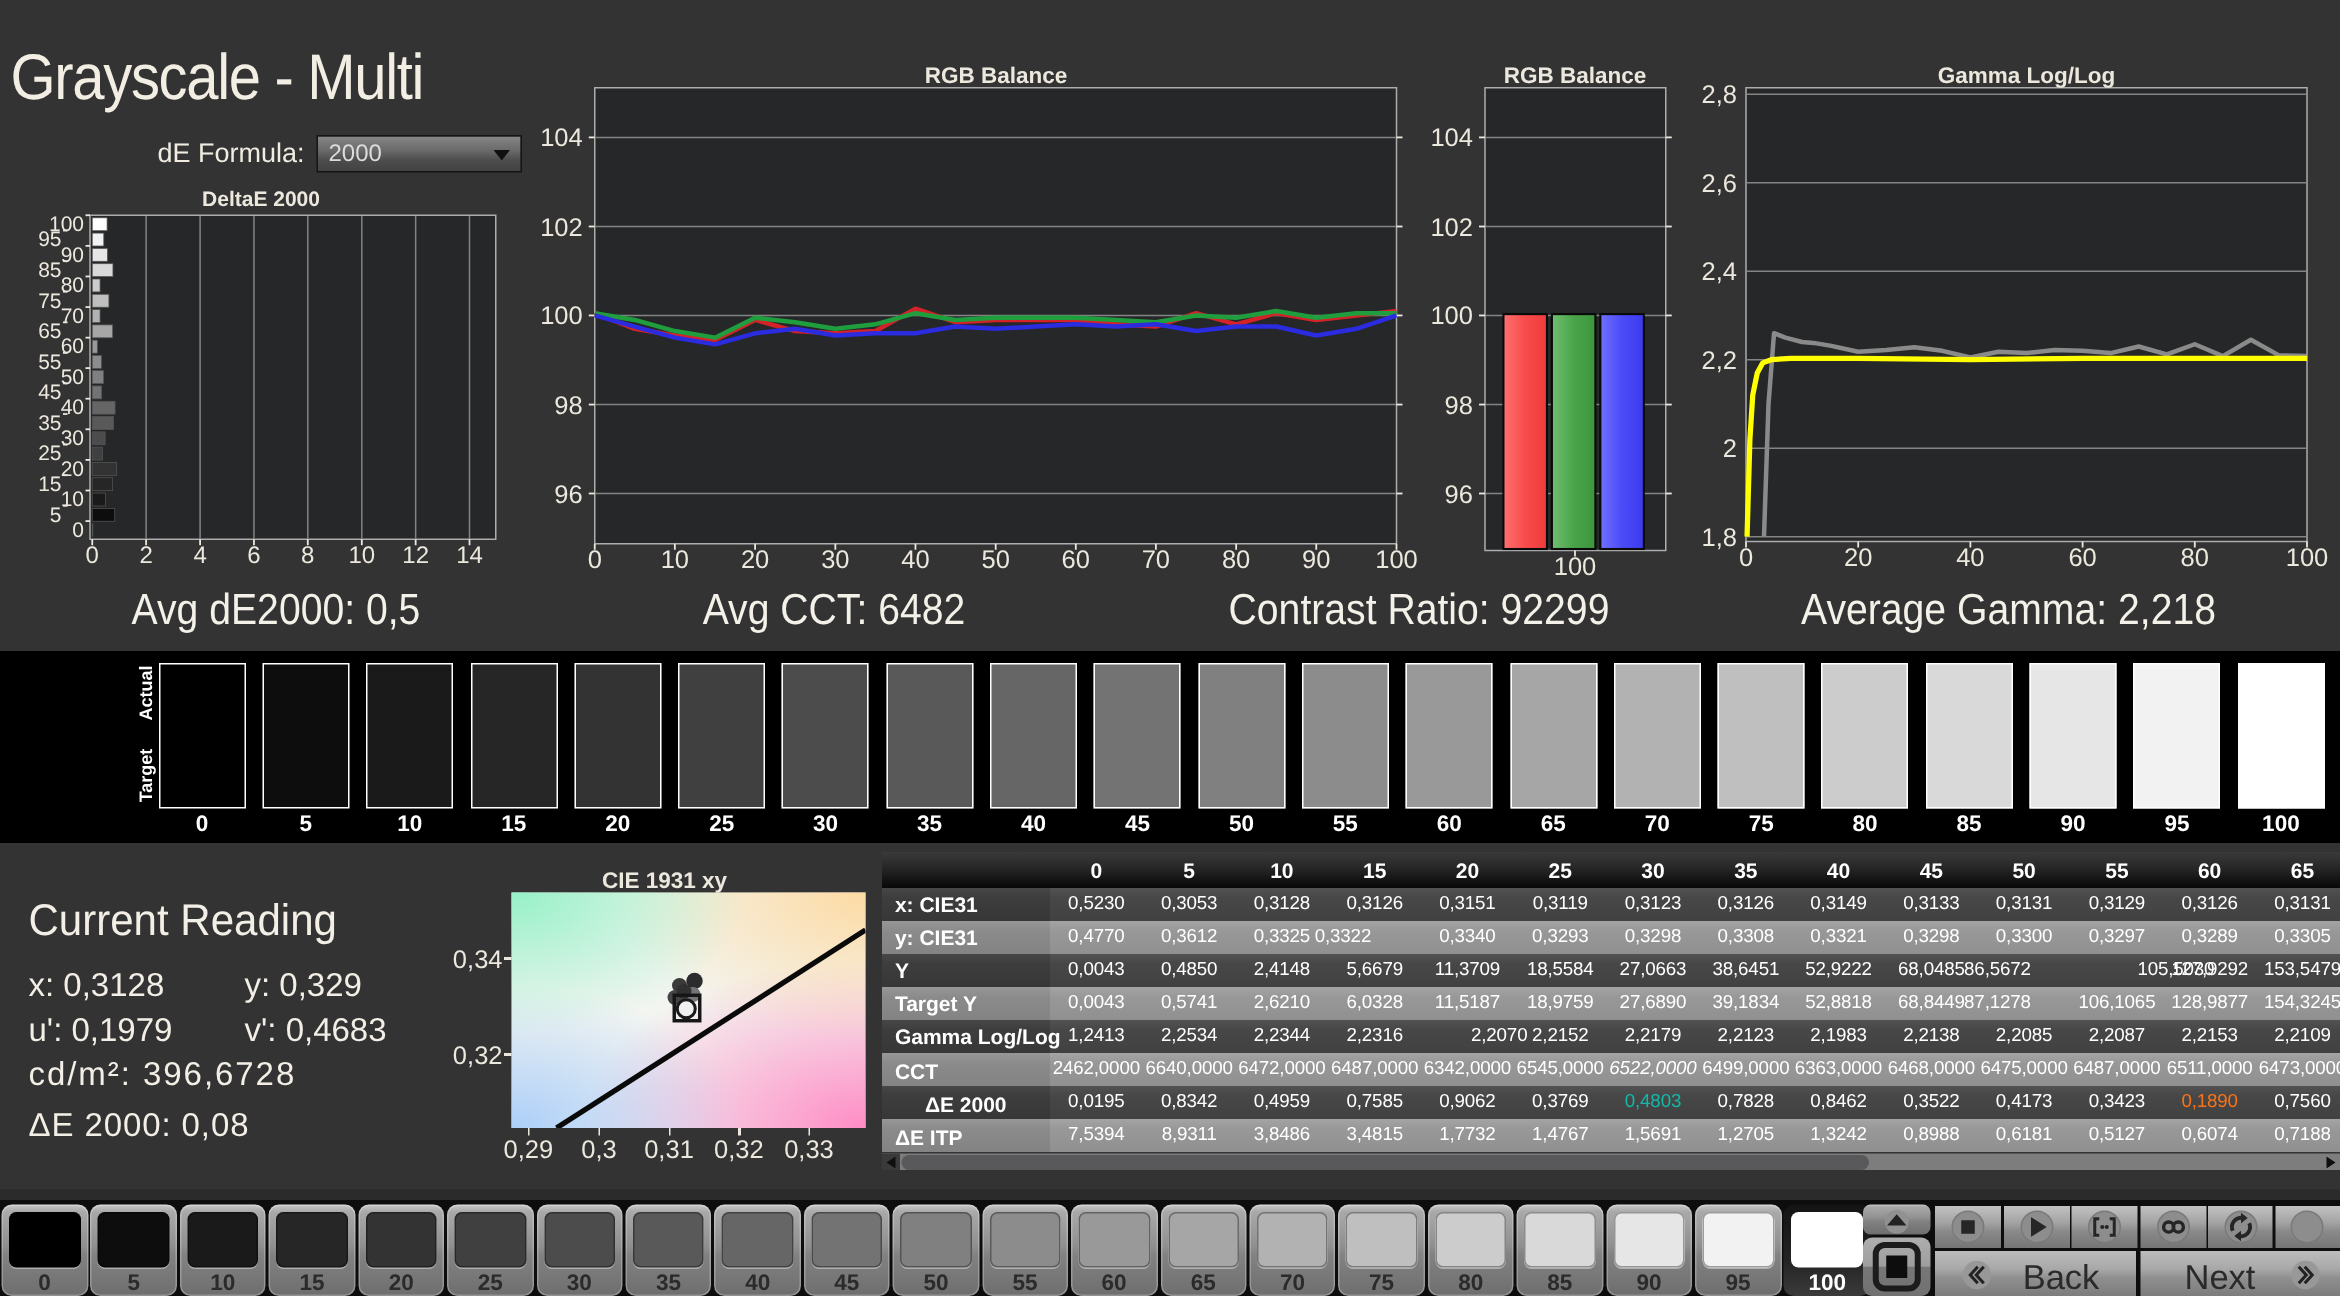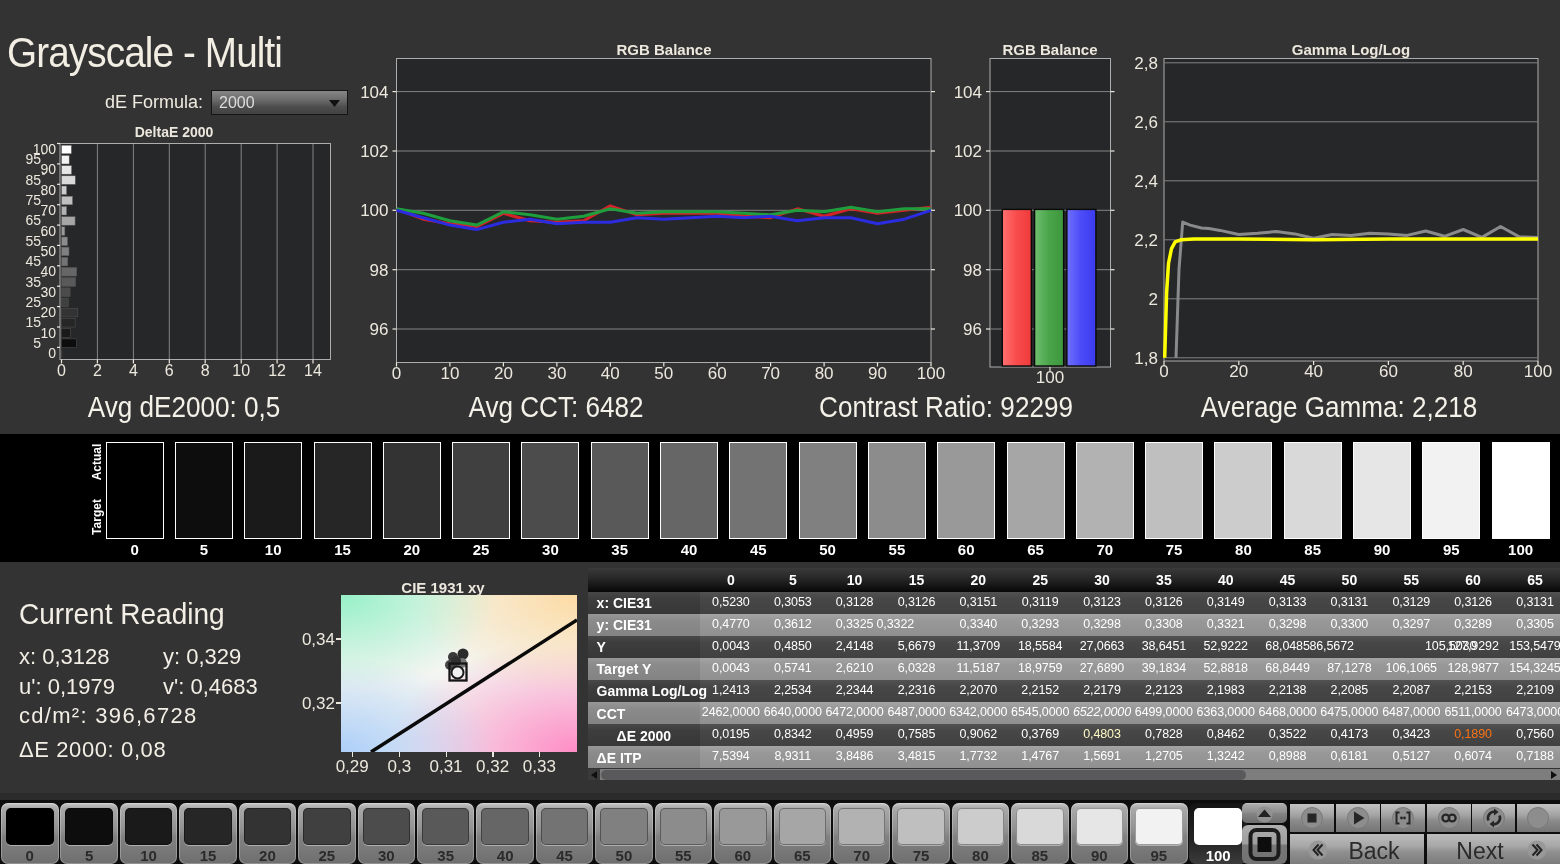--- a/index.html
+++ b/index.html
@@ -387,32 +387,32 @@
     <div style="position:absolute;left:103.3px;top:92.9px;width:80px;text-align:center;color:#fff;font-size:12.5px;letter-spacing:-0.1px;white-space:nowrap;">0,0043</div>
     <div style="position:absolute;left:165.2px;top:92.9px;width:80px;text-align:center;color:#fff;font-size:12.5px;letter-spacing:-0.1px;white-space:nowrap;">0,5741</div>
     <div style="position:absolute;left:227.0px;top:92.9px;width:80px;text-align:center;color:#fff;font-size:12.5px;letter-spacing:-0.1px;white-space:nowrap;">2,6210</div>
     <div style="position:absolute;left:288.9px;top:92.9px;width:80px;text-align:center;color:#fff;font-size:12.5px;letter-spacing:-0.1px;white-space:nowrap;">6,0328</div>
     <div style="position:absolute;left:350.7px;top:92.9px;width:80px;text-align:center;color:#fff;font-size:12.5px;letter-spacing:-0.1px;white-space:nowrap;">11,5187</div>
     <div style="position:absolute;left:412.6px;top:92.9px;width:80px;text-align:center;color:#fff;font-size:12.5px;letter-spacing:-0.1px;white-space:nowrap;">18,9759</div>
     <div style="position:absolute;left:474.4px;top:92.9px;width:80px;text-align:center;color:#fff;font-size:12.5px;letter-spacing:-0.1px;white-space:nowrap;">27,6890</div>
     <div style="position:absolute;left:536.3px;top:92.9px;width:80px;text-align:center;color:#fff;font-size:12.5px;letter-spacing:-0.1px;white-space:nowrap;">39,1834</div>
     <div style="position:absolute;left:598.1px;top:92.9px;width:80px;text-align:center;color:#fff;font-size:12.5px;letter-spacing:-0.1px;white-space:nowrap;">52,8818</div>
     <div style="position:absolute;left:660.0px;top:92.9px;width:80px;text-align:center;color:#fff;font-size:12.5px;letter-spacing:-0.1px;white-space:nowrap;">68,8449</div>
-    <div style="position:absolute;left:721.8px;top:92.9px;width:80px;text-align:center;color:#fff;font-size:12.5px;letter-spacing:-0.1px;white-space:nowrap;">87,1278</div>
+    <div style="position:absolute;left:721.8px;top:92.9px;width:80px;color:#fff;font-size:12.5px;letter-spacing:-0.1px;white-space:nowrap;">87,1278</div>
     <div style="position:absolute;left:783.7px;top:92.9px;width:80px;text-align:center;color:#fff;font-size:12.5px;letter-spacing:-0.1px;white-space:nowrap;">106,1065</div>
     <div style="position:absolute;left:845.5px;top:92.9px;width:80px;text-align:center;color:#fff;font-size:12.5px;letter-spacing:-0.1px;white-space:nowrap;">128,9877</div>
     <div style="position:absolute;left:907.4px;top:92.9px;width:80px;text-align:center;color:#fff;font-size:12.5px;letter-spacing:-0.1px;white-space:nowrap;">154,3245</div>
     <div style="position:absolute;left:0;top:111.9px;width:1100px;height:22.06px;background:linear-gradient(180deg,#525252 0%,#474747 30%,#414141 100%);"></div>
     <div style="position:absolute;left:0;top:111.9px;width:112.4px;height:22.06px;background:linear-gradient(180deg,#474747 0%,#3d3d3d 30%,#373737 100%);"></div>
     <div style="position:absolute;left:9px;top:115.4px;color:#fff;font-size:14px;font-weight:bold;white-space:nowrap;">Gamma Log/Log</div>
     <div style="position:absolute;left:103.3px;top:114.9px;width:80px;text-align:center;color:#fff;font-size:12.5px;letter-spacing:-0.1px;white-space:nowrap;">1,2413</div>
     <div style="position:absolute;left:165.2px;top:114.9px;width:80px;text-align:center;color:#fff;font-size:12.5px;letter-spacing:-0.1px;white-space:nowrap;">2,2534</div>
     <div style="position:absolute;left:227.0px;top:114.9px;width:80px;text-align:center;color:#fff;font-size:12.5px;letter-spacing:-0.1px;white-space:nowrap;">2,2344</div>
     <div style="position:absolute;left:288.9px;top:114.9px;width:80px;text-align:center;color:#fff;font-size:12.5px;letter-spacing:-0.1px;white-space:nowrap;">2,2316</div>
-    <div style="position:absolute;left:350.7px;top:114.9px;width:80px;text-align:center;color:#fff;font-size:12.5px;letter-spacing:-0.1px;white-space:nowrap;">2,2070</div>
+    <div style="position:absolute;left:350.7px;top:114.9px;width:80px;text-align:right;color:#fff;font-size:12.5px;letter-spacing:-0.1px;white-space:nowrap;">2,2070</div>
     <div style="position:absolute;left:412.6px;top:114.9px;width:80px;text-align:center;color:#fff;font-size:12.5px;letter-spacing:-0.1px;white-space:nowrap;">2,2152</div>
     <div style="position:absolute;left:474.4px;top:114.9px;width:80px;text-align:center;color:#fff;font-size:12.5px;letter-spacing:-0.1px;white-space:nowrap;">2,2179</div>
     <div style="position:absolute;left:536.3px;top:114.9px;width:80px;text-align:center;color:#fff;font-size:12.5px;letter-spacing:-0.1px;white-space:nowrap;">2,2123</div>
     <div style="position:absolute;left:598.1px;top:114.9px;width:80px;text-align:center;color:#fff;font-size:12.5px;letter-spacing:-0.1px;white-space:nowrap;">2,1983</div>
     <div style="position:absolute;left:660.0px;top:114.9px;width:80px;text-align:center;color:#fff;font-size:12.5px;letter-spacing:-0.1px;white-space:nowrap;">2,2138</div>
     <div style="position:absolute;left:721.8px;top:114.9px;width:80px;text-align:center;color:#fff;font-size:12.5px;letter-spacing:-0.1px;white-space:nowrap;">2,2085</div>
     <div style="position:absolute;left:783.7px;top:114.9px;width:80px;text-align:center;color:#fff;font-size:12.5px;letter-spacing:-0.1px;white-space:nowrap;">2,2087</div>
     <div style="position:absolute;left:845.5px;top:114.9px;width:80px;text-align:center;color:#fff;font-size:12.5px;letter-spacing:-0.1px;white-space:nowrap;">2,2153</div>
     <div style="position:absolute;left:907.4px;top:114.9px;width:80px;text-align:center;color:#fff;font-size:12.5px;letter-spacing:-0.1px;white-space:nowrap;">2,2109</div>
     <div style="position:absolute;left:0;top:134.0px;width:1100px;height:22.06px;background:linear-gradient(180deg,#a4a4a4 0%,#989898 30%,#909090 100%);"></div>
@@ -434,21 +434,21 @@
     <div style="position:absolute;left:907.4px;top:137.0px;width:80px;text-align:center;color:#fff;font-size:12.5px;letter-spacing:-0.1px;white-space:nowrap;">6473,0000</div>
     <div style="position:absolute;left:0;top:156.1px;width:1100px;height:22.06px;background:linear-gradient(180deg,#525252 0%,#474747 30%,#414141 100%);"></div>
     <div style="position:absolute;left:0;top:156.1px;width:112.4px;height:22.06px;background:linear-gradient(180deg,#474747 0%,#3d3d3d 30%,#373737 100%);"></div>
     <div style="position:absolute;left:9px;top:159.6px;color:#fff;font-size:14px;font-weight:bold;white-space:nowrap;margin-left:20px;">ΔE 2000</div>
     <div style="position:absolute;left:103.3px;top:159.1px;width:80px;text-align:center;color:#fff;font-size:12.5px;letter-spacing:-0.1px;white-space:nowrap;">0,0195</div>
     <div style="position:absolute;left:165.2px;top:159.1px;width:80px;text-align:center;color:#fff;font-size:12.5px;letter-spacing:-0.1px;white-space:nowrap;">0,8342</div>
     <div style="position:absolute;left:227.0px;top:159.1px;width:80px;text-align:center;color:#fff;font-size:12.5px;letter-spacing:-0.1px;white-space:nowrap;">0,4959</div>
     <div style="position:absolute;left:288.9px;top:159.1px;width:80px;text-align:center;color:#fff;font-size:12.5px;letter-spacing:-0.1px;white-space:nowrap;">0,7585</div>
     <div style="position:absolute;left:350.7px;top:159.1px;width:80px;text-align:center;color:#fff;font-size:12.5px;letter-spacing:-0.1px;white-space:nowrap;">0,9062</div>
     <div style="position:absolute;left:412.6px;top:159.1px;width:80px;text-align:center;color:#fff;font-size:12.5px;letter-spacing:-0.1px;white-space:nowrap;">0,3769</div>
-    <div style="position:absolute;left:474.4px;top:159.1px;width:80px;text-align:center;color:#fef9c3;font-size:12.5px;letter-spacing:-0.1px;white-space:nowrap;">0,4803</div>
+    <div style="position:absolute;left:474.4px;top:159.1px;width:80px;text-align:center;color:#14b8a6;font-size:12.5px;letter-spacing:-0.1px;white-space:nowrap;">0,4803</div>
     <div style="position:absolute;left:536.3px;top:159.1px;width:80px;text-align:center;color:#fff;font-size:12.5px;letter-spacing:-0.1px;white-space:nowrap;">0,7828</div>
     <div style="position:absolute;left:598.1px;top:159.1px;width:80px;text-align:center;color:#fff;font-size:12.5px;letter-spacing:-0.1px;white-space:nowrap;">0,8462</div>
     <div style="position:absolute;left:660.0px;top:159.1px;width:80px;text-align:center;color:#fff;font-size:12.5px;letter-spacing:-0.1px;white-space:nowrap;">0,3522</div>
     <div style="position:absolute;left:721.8px;top:159.1px;width:80px;text-align:center;color:#fff;font-size:12.5px;letter-spacing:-0.1px;white-space:nowrap;">0,4173</div>
     <div style="position:absolute;left:783.7px;top:159.1px;width:80px;text-align:center;color:#fff;font-size:12.5px;letter-spacing:-0.1px;white-space:nowrap;">0,3423</div>
     <div style="position:absolute;left:845.5px;top:159.1px;width:80px;text-align:center;color:#f97316;font-size:12.5px;letter-spacing:-0.1px;white-space:nowrap;">0,1890</div>
     <div style="position:absolute;left:907.4px;top:159.1px;width:80px;text-align:center;color:#fff;font-size:12.5px;letter-spacing:-0.1px;white-space:nowrap;">0,7560</div>
     <div style="position:absolute;left:0;top:178.1px;width:1100px;height:22.06px;background:linear-gradient(180deg,#a4a4a4 0%,#989898 30%,#909090 100%);"></div>
     <div style="position:absolute;left:0;top:178.1px;width:112.4px;height:22.06px;background:linear-gradient(180deg,#979797 0%,#8b8b8b 30%,#838383 100%);"></div>
     <div style="position:absolute;left:9px;top:181.6px;color:#fff;font-size:14px;font-weight:bold;white-space:nowrap;">ΔE ITP</div>

